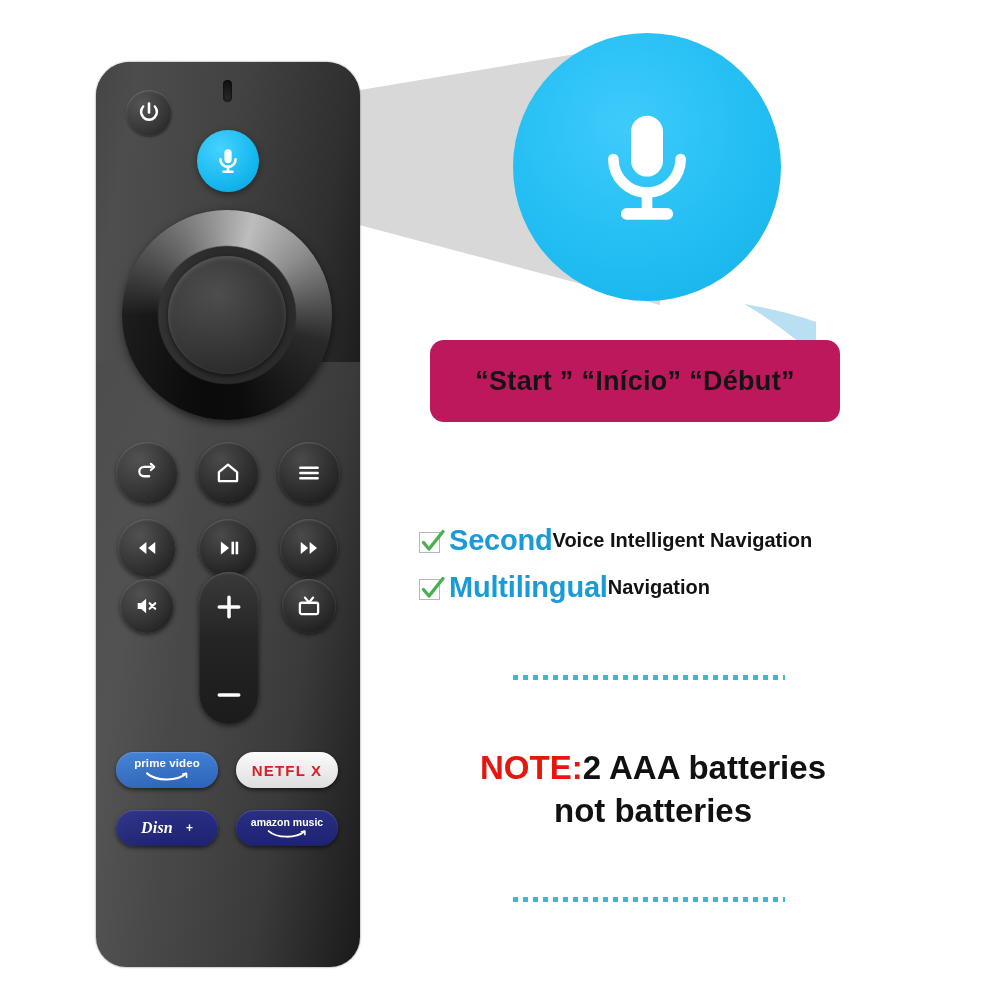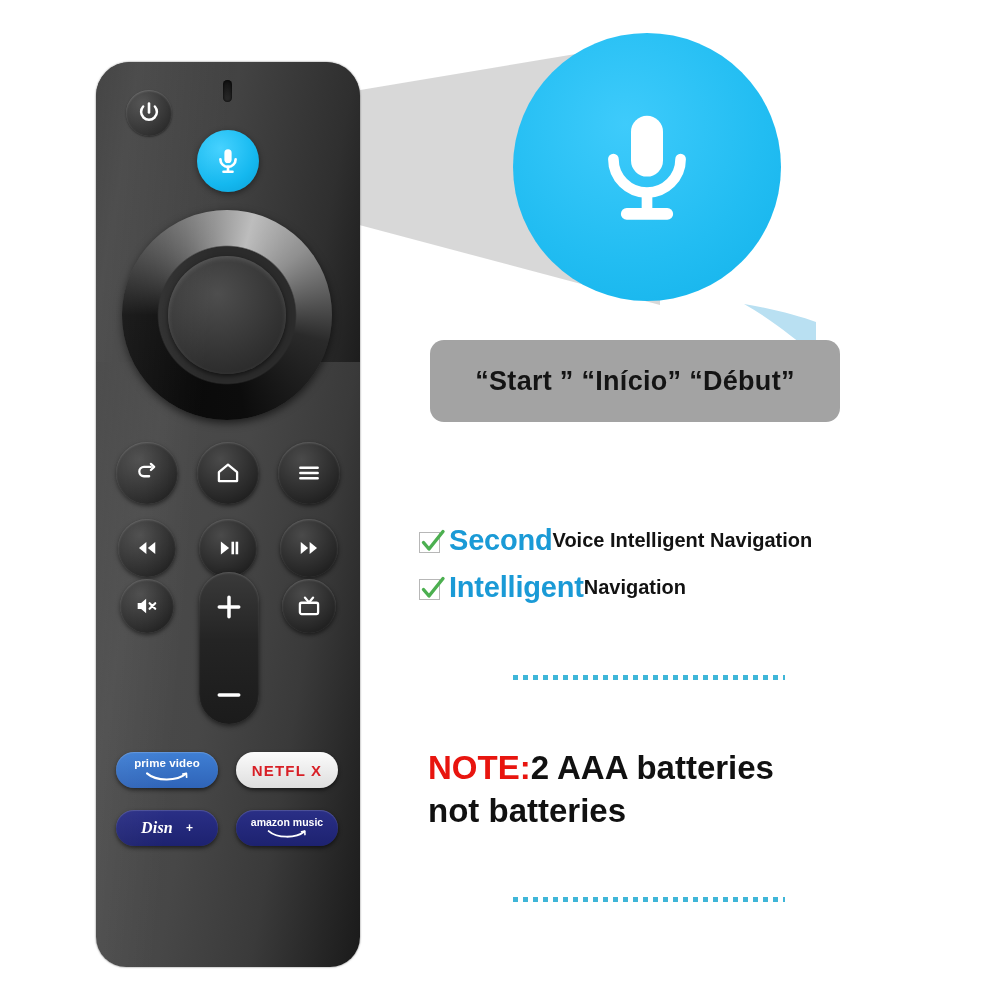--- a/index.html
+++ b/index.html
@@ -131,21 +131,21 @@
     position: absolute; left: 513px; top: 33px;
     width: 268px; height: 268px; border-radius: 50%;
     background: radial-gradient(circle at 42% 34%, #3ecbfb, #22bdf2 58%, #12b2ea 100%);
     display: flex; align-items: center; justify-content: center;
   }
 
   
   .bubble {
     position: absolute; left: 430px; top: 340px;
     width: 410px; height: 82px; border-radius: 14px;
-    background: #a3a3a3;
+    background: #be185d;
     display: flex; align-items: center; justify-content: center;
   }
   .bubble-text {
     font-size: 27px; font-weight: 700; color: #141414;
     white-space: nowrap; letter-spacing: .3px;
   }
   .bubble-tail { position: absolute; left: 742px; top: 300px; }
 
   
   .features { position: absolute; left: 418px; top: 524px; }
@@ -162,21 +162,21 @@
   
   .divider {
     position: absolute; left: 513px; width: 272px; height: 5px;
     background-image: linear-gradient(to right, #3fb6d8 0 5px, transparent 5px 10px);
     background-size: 10px 5px; background-repeat: repeat-x;
   }
   .divider-1 { top: 675px; }
   .divider-2 { top: 897px; }
 
   
-  .note { position: absolute; left: 428px; top: 748px; width: 450px; }
+  .note { position: absolute; left: 428px; top: 748px; width: 450px; text-align: center; }
   .note-line1 { font-size: 33px; font-weight: 700; line-height: 1.2; white-space: nowrap; }
   .note-label { color: #e8150f; }
   .note-body { color: #111; }
   .note-line2 { font-size: 33px; font-weight: 700; color: #111; line-height: 1.25; margin-top: 2px; }
 </style>
 </head>
 <body>
 
 <div id="stage">
 
@@ -332,21 +332,21 @@
       <span class="feat-rest">Voice Intelligent Navigation</span>
     </div>
 
     <div class="feature-row">
       <span class="chk">
         <span class="chk-box"></span>
         <svg class="chk-mark" width="28" height="28" viewBox="0 0 28 28">
           <path d="M5.5 14.5 L11 21 L25 3.5" stroke="#4caf50" stroke-width="3.4" fill="none" stroke-linecap="round" stroke-linejoin="round"></path>
         </svg>
       </span>
-      <span class="feat-hl">Intelligent</span>
+      <span class="feat-hl">Multilingual</span>
       <span class="feat-rest">Navigation</span>
     </div>
 
   </div>
 
   <div class="divider divider-1"></div>
   <div class="divider divider-2"></div>
 
   <div class="note">
     <div class="note-line1">

